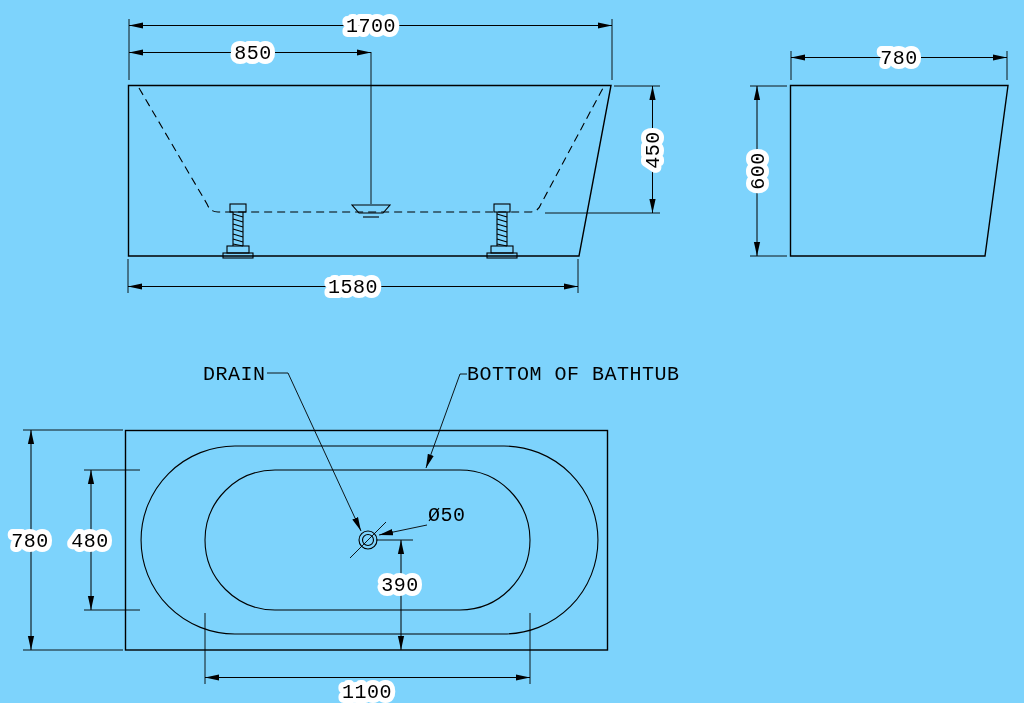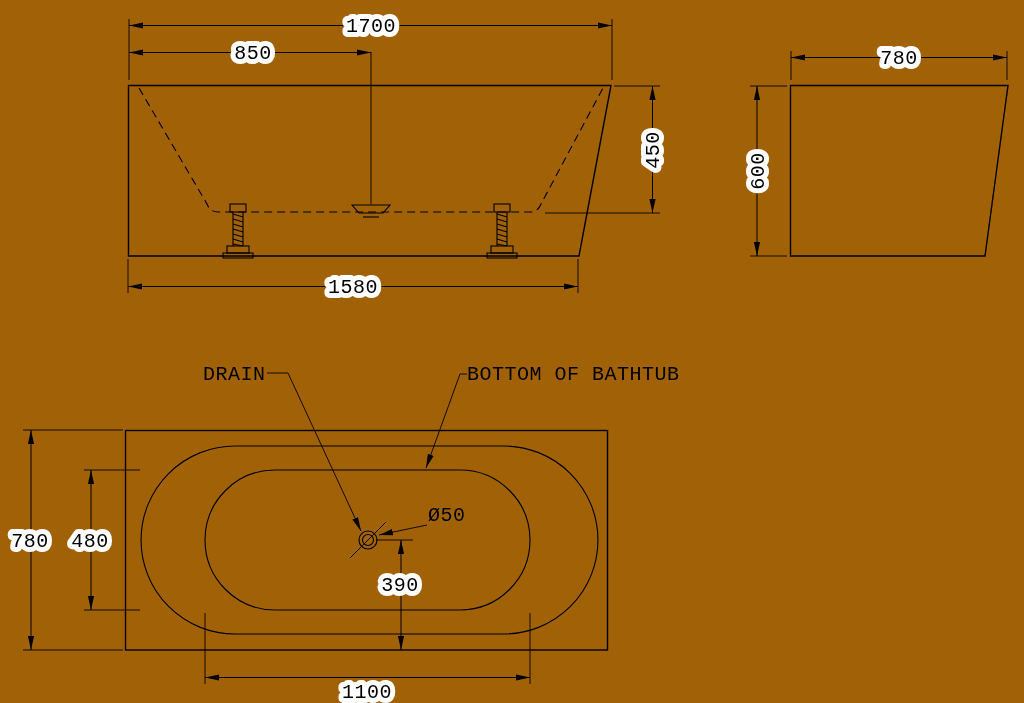--- a/index.html
+++ b/index.html
@@ -1,16 +1,16 @@
 <!DOCTYPE html>
 <html><head>
 <meta charset="utf-8">
 <style>
   html,body{margin:0;padding:0;background:#ffffff;}
-  .stage{width:1024px;height:703px;background:#a16207;overflow:hidden;}
+  .stage{width:1024px;height:703px;background:#7dd3fc;overflow:hidden;}
   svg{display:block;}
   .o{fill:none;stroke:#000;stroke-width:1.4;}
   .i{fill:none;stroke:#000;stroke-width:1.1;}
   .x{fill:none;stroke:#000;stroke-width:0.9;}
   .d{fill:none;stroke:#000;stroke-width:1;}
   .dash{stroke-dasharray:8 5;}
   text{font-family:"Liberation Mono", "DejaVu Sans Mono", monospace;font-size:20px;fill:#000;letter-spacing:0.5px;}
   .mid{text-anchor:middle;}
   .halo{paint-order:stroke fill;stroke:#ffffff;stroke-width:10px;stroke-linejoin:round;}
 </style>

